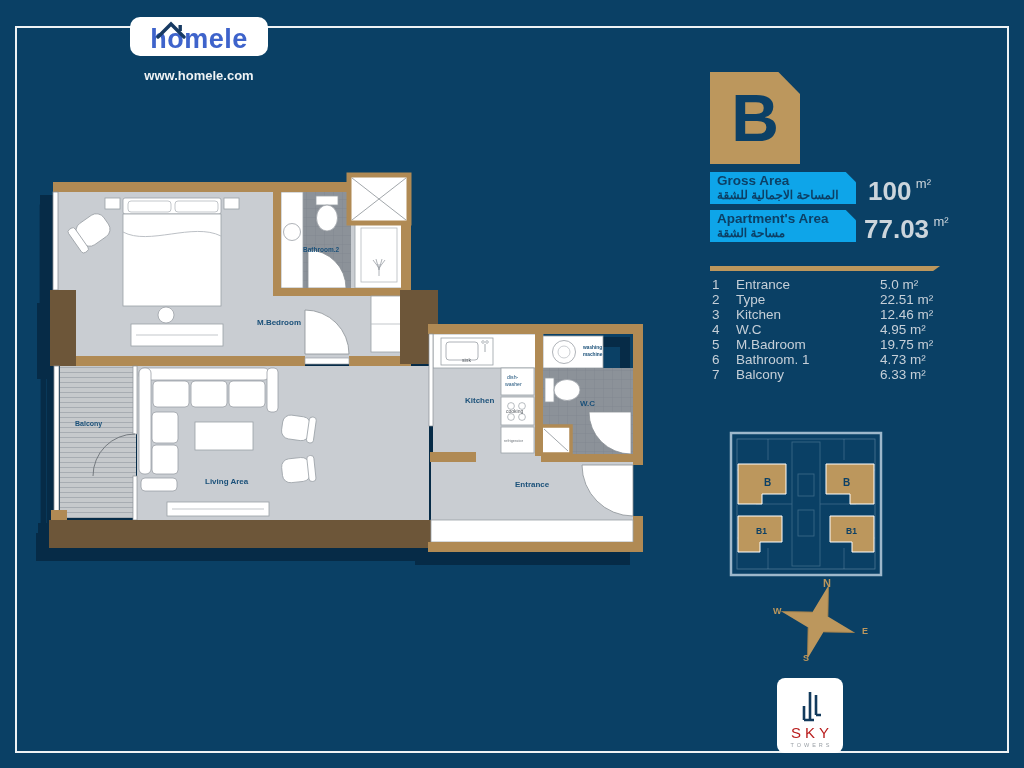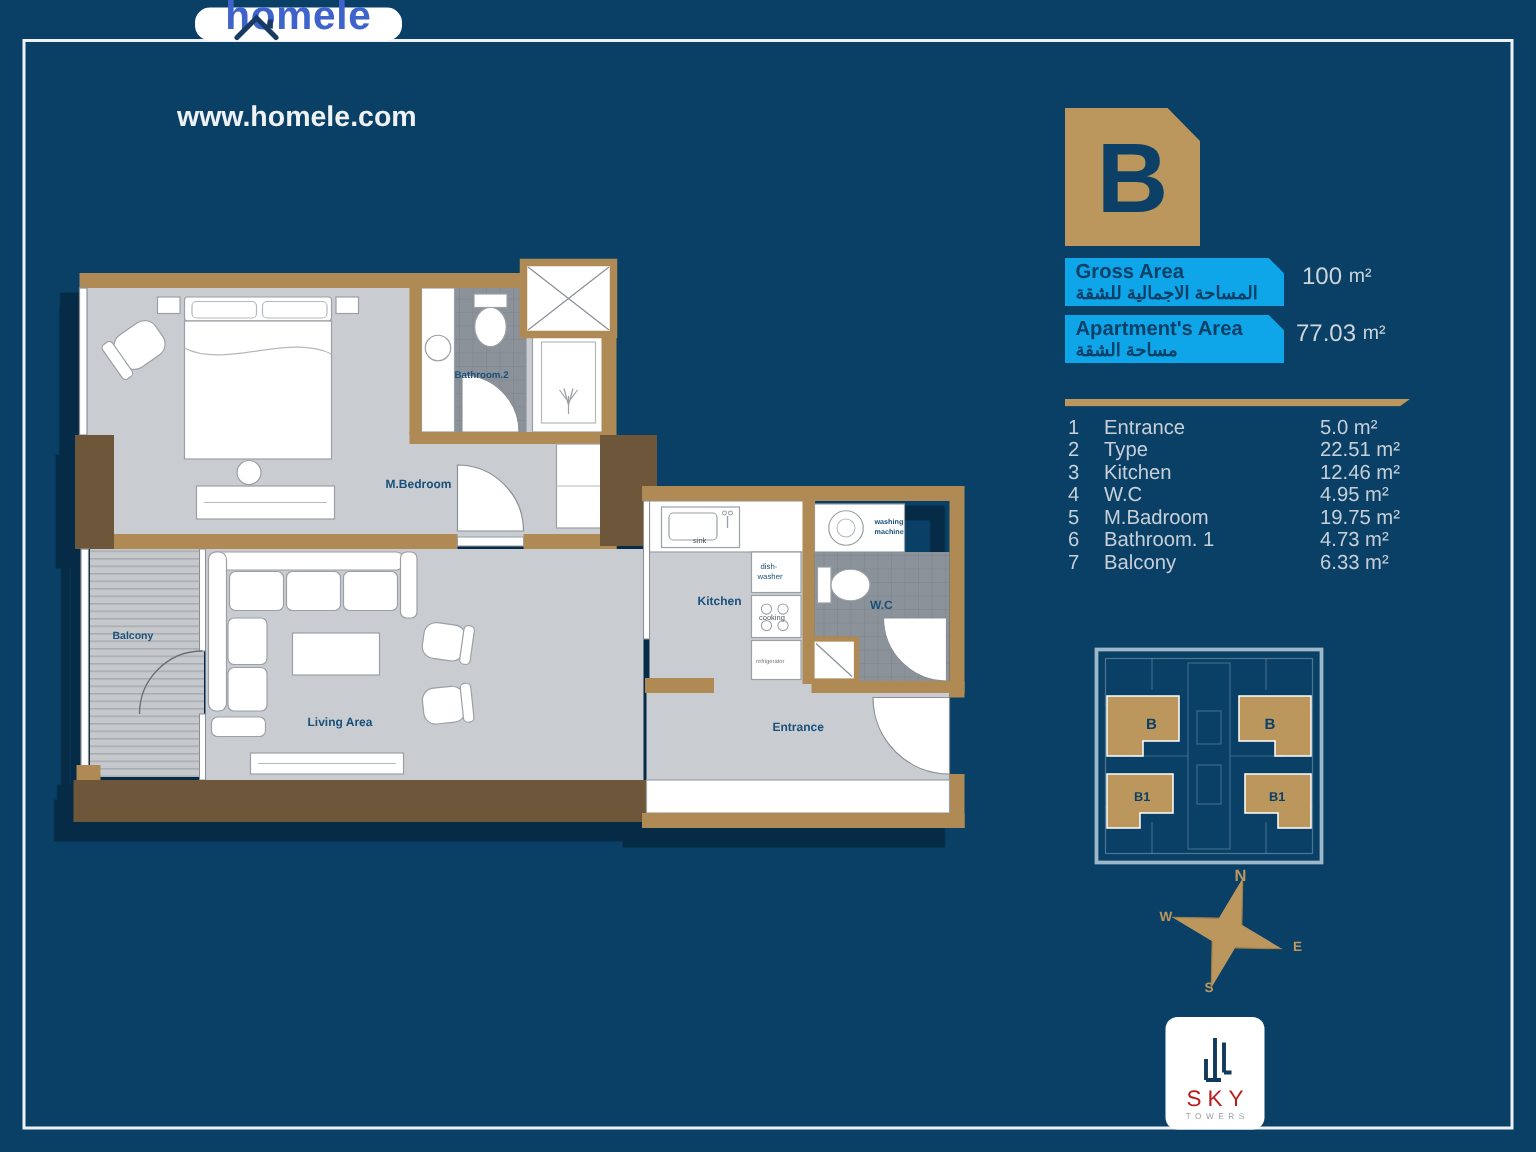--- a/index.html
+++ b/index.html
@@ -5,43 +5,43 @@
   html,body{margin:0;padding:0;background:#062f4d;}
   #stage{
     position:relative;width:1024px;height:768px;overflow:hidden;
     background:#0a4065;
     font-family:"Liberation Sans",sans-serif;
   }
   
   .frame{position:absolute;left:15px;top:26px;right:15px;bottom:15px;
     border:2px solid #eef2f4;z-index:1;}
   
-  .logo-card{position:absolute;left:130px;top:5px;width:138px;height:22px;
+  .logo-card{position:absolute;left:130px;top:17px;width:138px;height:39px;
     background:#ffffff;border-radius:10px;z-index:3;display:flex;align-items:flex-end;
     justify-content:center;padding-bottom:3px;box-sizing:border-box;}
   .logo-text{color:#3e63cb;font-weight:bold;font-size:27px;letter-spacing:0.5px;line-height:1;}
   .logo-roof{position:absolute;left:26px;top:4px;}
-  .site-url{position:absolute;left:118px;top:68px;width:162px;text-align:left;
-    color:#eef2f4;font-size:19px;font-weight:bold;z-index:3;}
+  .site-url{position:absolute;left:118px;top:68px;width:162px;text-align:center;
+    color:#eef2f4;font-size:13px;font-weight:bold;z-index:3;}
   
   .type-box{position:absolute;left:710px;top:72px;width:90px;height:92px;
     background:#bc975d;z-index:2;display:flex;align-items:center;justify-content:center;
     clip-path:polygon(0 0,76% 0,100% 24%,100% 100%,0 100%);}
   .type-box span{color:#0c4066;font-size:66px;font-weight:bold;line-height:1;}
   .type-title{position:absolute;left:814px;top:84px;z-index:2;line-height:34px;}
   .type-title .l1{font-size:29px;font-weight:bold;color:#bc975d;}
   .type-title .l1 .white{color:#e9edf0;}
   .type-title .l2{font-size:29px;font-weight:bold;color:#bc975d;}
   .banner{position:absolute;left:710px;width:146px;height:32px;background:#0ea5e9;
     z-index:2;padding:2px 0 0 7px;box-sizing:border-box;
     clip-path:polygon(0 0,93% 0,100% 32%,100% 100%,0 100%);}
   .banner .en{color:#0c4066;font-size:13.5px;font-weight:bold;line-height:14px;}
   .banner .ar{color:#0c4066;font-size:12px;font-weight:bold;line-height:14px;}
   .area-value{position:absolute;z-index:2;color:#ccd5dc;}
-  .area-value .num{font-size:16px;}
+  .area-value .num{font-size:26px;font-weight:bold;}
   .area-value .unit{font-size:13px;vertical-align:top;}
   .gold-line{position:absolute;left:710px;top:266px;width:230px;height:5px;background:#bc975d;
     clip-path:polygon(0 0,100% 0,97% 100%,0 100%);z-index:2;}
   .room-list{position:absolute;left:712px;top:277px;width:232px;z-index:2;}
   .room-row{display:grid;grid-template-columns:24px 144px auto;color:#c6cfd8;
     font-size:13.5px;line-height:15px;}
   .room-row .no{color:#c6cfd8;}
   .room-row .area{text-align:left;}
   
   .floorplan{position:absolute;left:45px;top:172px;z-index:2;

